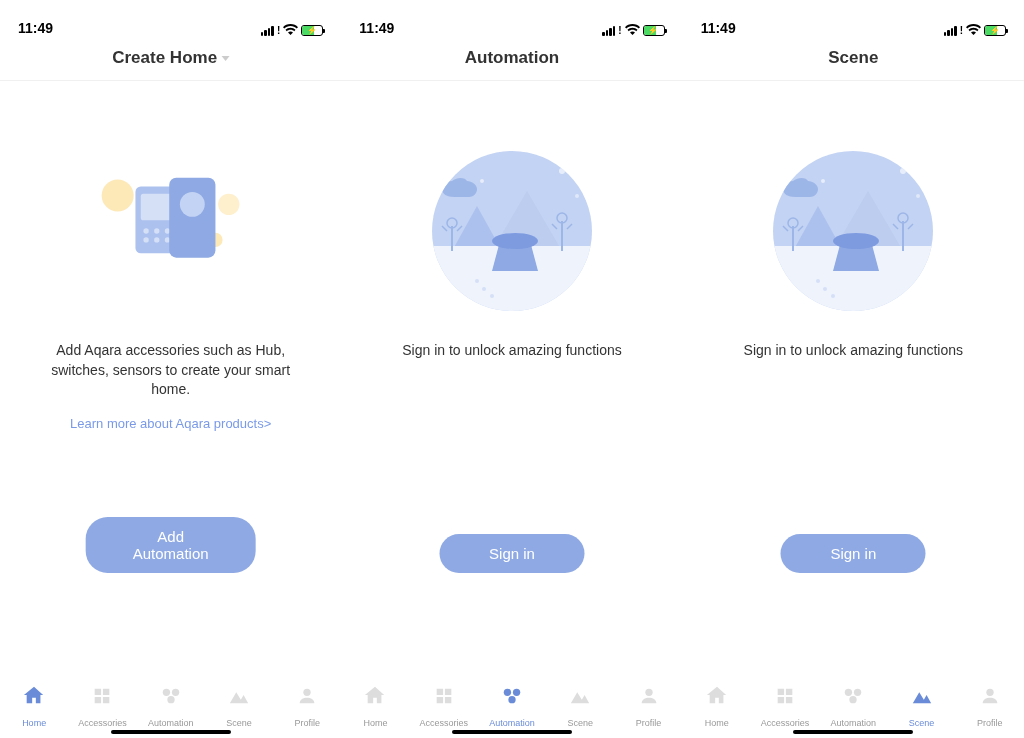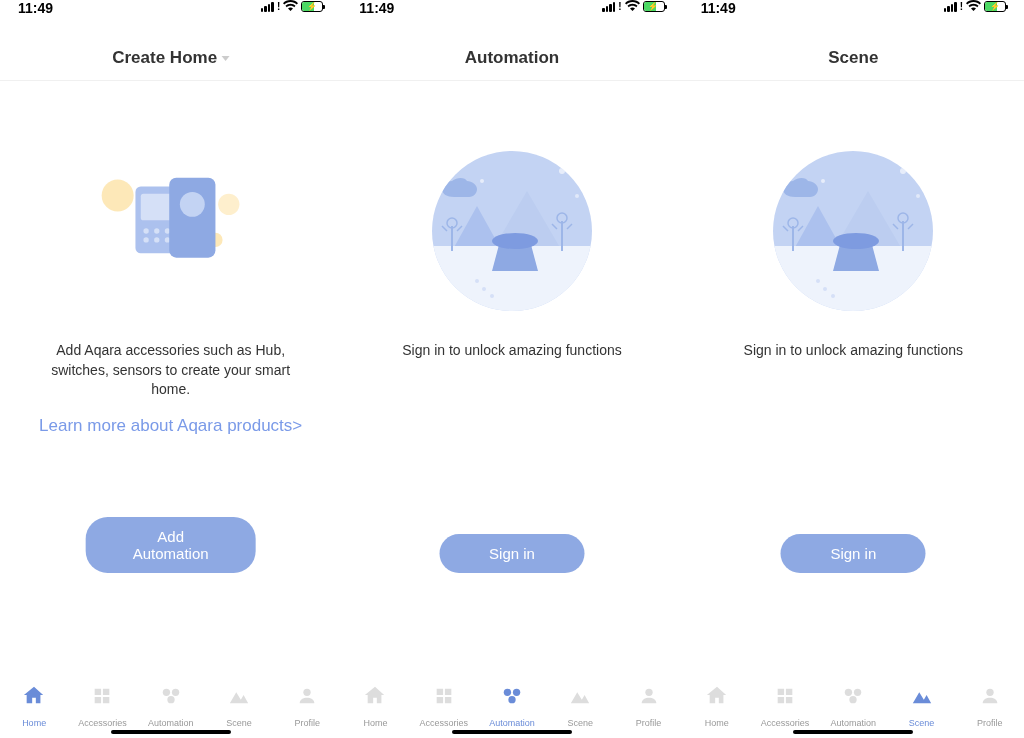--- a/index.html
+++ b/index.html
@@ -20,21 +20,21 @@
       height: 738px;
       position: relative;
       display: flex;
       flex-direction: column;
       border-right: 0px solid transparent;
     }
     .status-bar {
       height: 36px;
       display: flex;
       justify-content: space-between;
-      align-items: flex-start;
+      align-items: flex-end;
       padding: 0 18px;
       font-size: 14px;
       font-weight: 600;
     }
     .status-icons {
       display: flex;
       align-items: center;
       gap: 3px;
     }
     .signal-dots {
@@ -134,21 +134,21 @@
     }
     .msg-text {
       font-size: 14px;
       color: #333;
       text-align: center;
       line-height: 1.4;
       padding: 0 40px;
       margin-bottom: 16px;
     }
     .link-text {
-      font-size: 17px;
+      font-size: 13px;
       color: #7a9ae8;
       text-align: center;
       cursor: pointer;
     }
     .primary-btn {
       background: #8ea9e3;
       color: #fff;
       border: none;
       border-radius: 22px;
       padding: 11px 40px;

